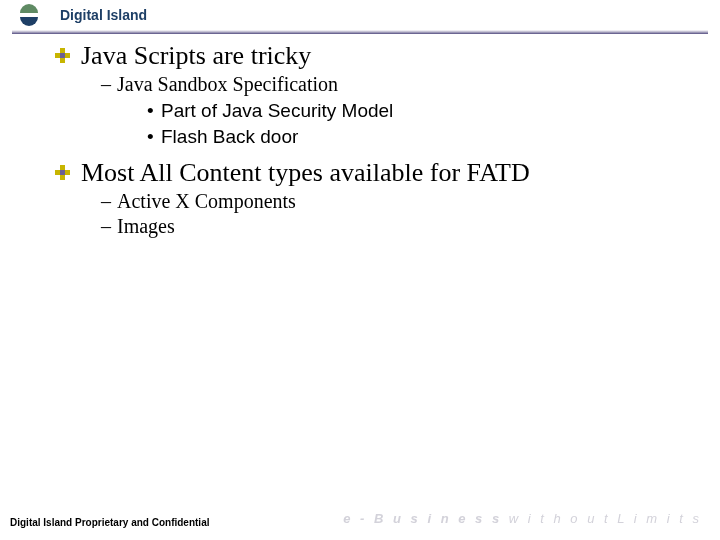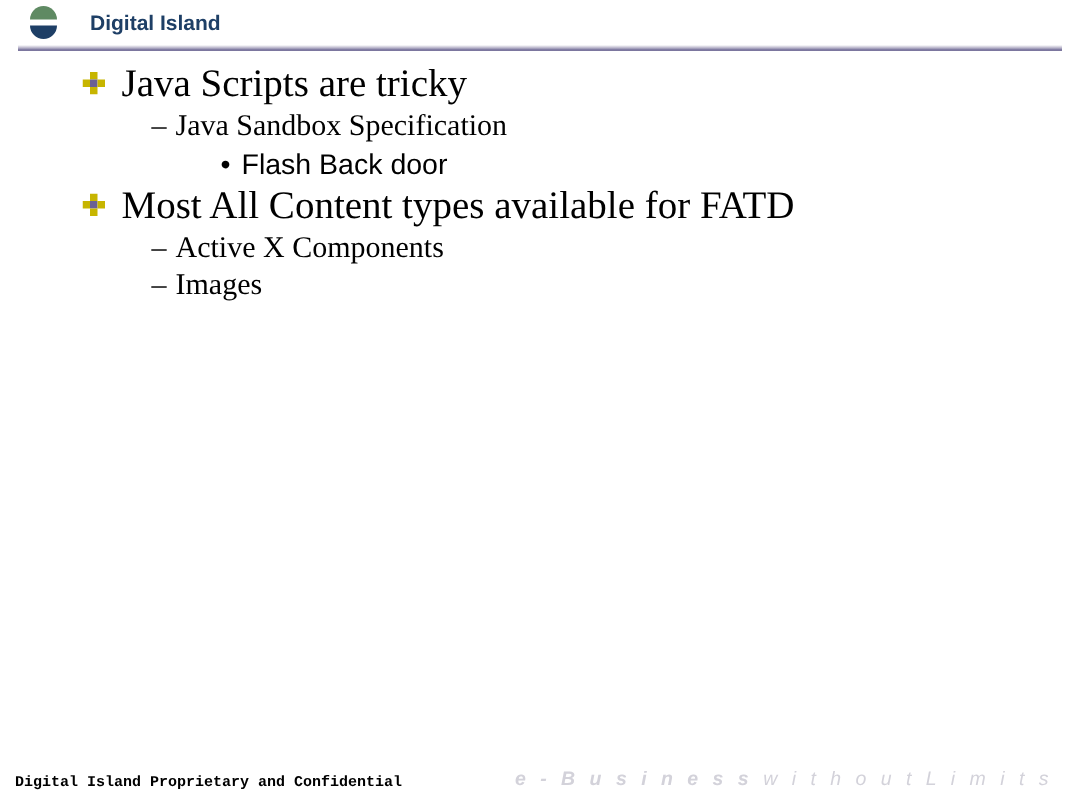--- a/index.html
+++ b/index.html
@@ -95,21 +95,21 @@
     margin-top: 4px;
   }
   .l3 .dot {
     display: inline-block;
     width: 14px;
   }
   .footer {
     position: absolute;
     left: 10px;
     bottom: 12px;
-    font-family: Liberation Mono, monospace;
+    font-family: Liberation Sans, sans-serif;
     font-size: 10px;
     font-weight: bold;
     color: #000;
   }
   .tagline {
     position: absolute;
     right: 18px;
     bottom: 14px;
     font-family: Arial, Helvetica, sans-serif;
     font-size: 13px;
@@ -146,24 +146,27 @@
       <rect x="5" y="5" width="5" height="5" fill="#6a6094"></rect>
       <rect x="10" y="5" width="5" height="5" fill="#c7b500"></rect>
       <rect x="5" y="10" width="5" height="5" fill="#c7b500"></rect>
     </svg>
     <span>Java Scripts are tricky</span>
   </div>
   <div class="l2">
     <span class="dash">–</span><span>Java Sandbox Specification</span>
   </div>
   <div class="l3">
+    <span class="dot">•</span><span>Part of Java Security Model</span>
+  </div>
+  <div class="l3">
     <span class="dot">•</span><span>Flash Back door</span>
   </div>
 
-  <div class="l1" style="margin-top:0">
+  <div class="l1" style="margin-top:10px">
     <svg class="l1-bullet" viewBox="0 0 15 15">
       <rect x="0" y="5" width="5" height="5" fill="#c7b500"></rect>
       <rect x="5" y="0" width="5" height="5" fill="#c7b500"></rect>
       <rect x="5" y="5" width="5" height="5" fill="#6a6094"></rect>
       <rect x="10" y="5" width="5" height="5" fill="#c7b500"></rect>
       <rect x="5" y="10" width="5" height="5" fill="#c7b500"></rect>
     </svg>
     <span>Most All Content types available for FATD</span>
   </div>
   <div class="l2">

